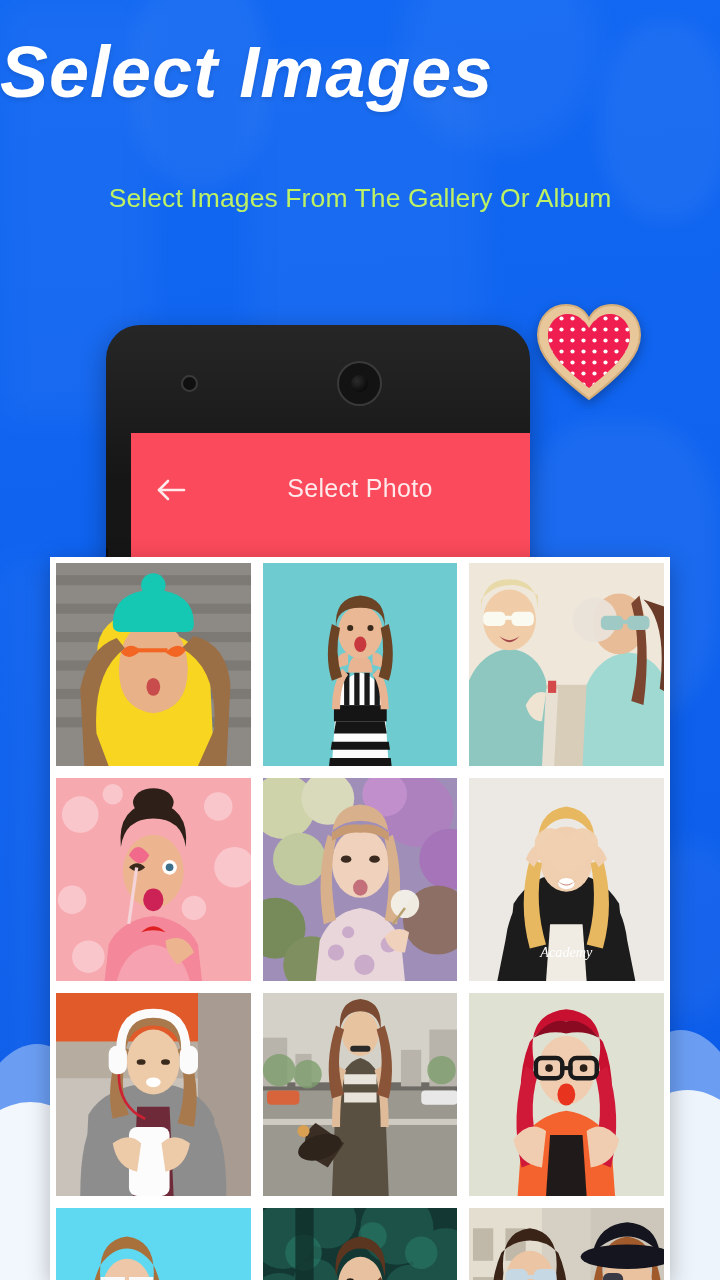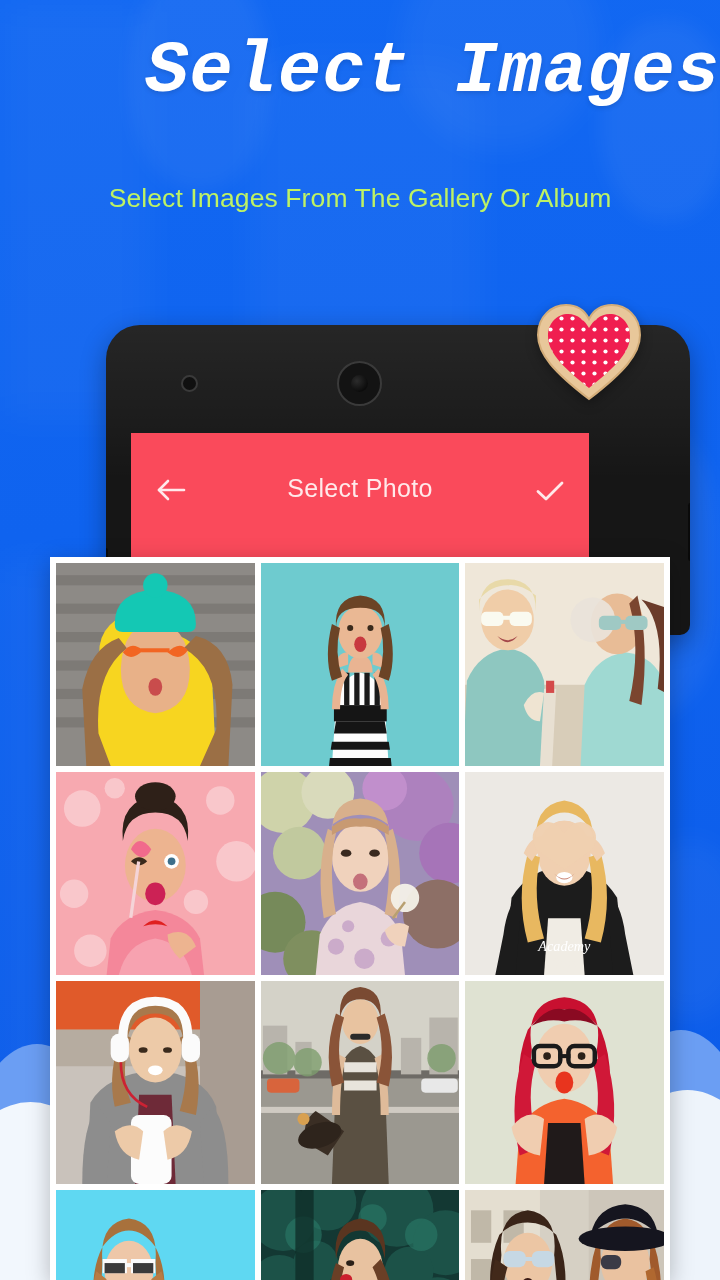--- a/index.html
+++ b/index.html
@@ -38,22 +38,22 @@
     border-radius:50% 50% 0 0 / 100% 100% 0 0;
   }
   .wave-l1 { left:-58px; bottom:0; width:190px; height:236px; background:#6b9ef3; }
   .wave-l2 { left:-72px; bottom:0; width:205px; height:178px; background:#f2f7fd; }
   .wave-r1 { right:-56px; bottom:0; width:190px; height:250px; background:#6b9ef3; }
   .wave-r2 { right:-70px; bottom:0; width:205px; height:190px; background:#eef4fb; }
 
   
   #title {
     position:absolute; top:36px; left:0; width:720px;
-    text-align:right;
-    font-family:Liberation Mono, monospace;
+    text-align:left;
+    font-family:Liberation Sans, sans-serif;
     font-style:italic;
     font-weight:700;
     font-size:72px;
     line-height:1.0;
     color:#ffffff;
     letter-spacing:1px;
     text-shadow:0 2px 5px rgba(0,0,0,0.13);
   }
   #subtitle {
     position:absolute; top:180px; left:0; width:720px;
@@ -63,21 +63,21 @@
     color:#bef264;
     font-weight:400;
     letter-spacing:0.1px;
   }
   #subtitle .ln { display:block; }
 
   
   #phone {
     position:absolute;
     left:106px; top:325px;
-    width:584px; height:310px;
+    width:424px; height:310px;
     background:#161616;
     border-radius:34px 34px 10px 10px;
     box-shadow:0 8px 26px rgba(0,0,0,0.32);
     overflow:hidden;
   }
   #phone::before{
     content:"";
     position:absolute; left:0; top:0; width:100%; height:50%;
     background:linear-gradient(180deg,rgba(255,255,255,0.07),rgba(255,255,255,0));
     pointer-events:none;
@@ -168,21 +168,21 @@
     width:620px; height:723px;
     background:#ffffff;
     padding:6px;
     box-shadow:0 6px 22px rgba(0,0,0,0.26);
   }
   #grid {
     width:100%; height:100%;
     display:grid;
     grid-template-columns:repeat(3,1fr);
     grid-auto-rows:203px;
-    gap:6px;
+    gap:12px;
   }
   .cell { position:relative; overflow:hidden; background:#dfe3e8; }
   .cell svg { display:block; width:100%; height:100%; }
 </style>
 </head>
 <body>
 
 <div id="bg-root">
   <div class="bg-streak" style="left:0;top:0;width:150px;height:420px;"></div>
   <div class="bg-ghost" style="left:130px;top:-40px;width:140px;height:230px;border-radius:50% 50% 45% 45%;"></div>

